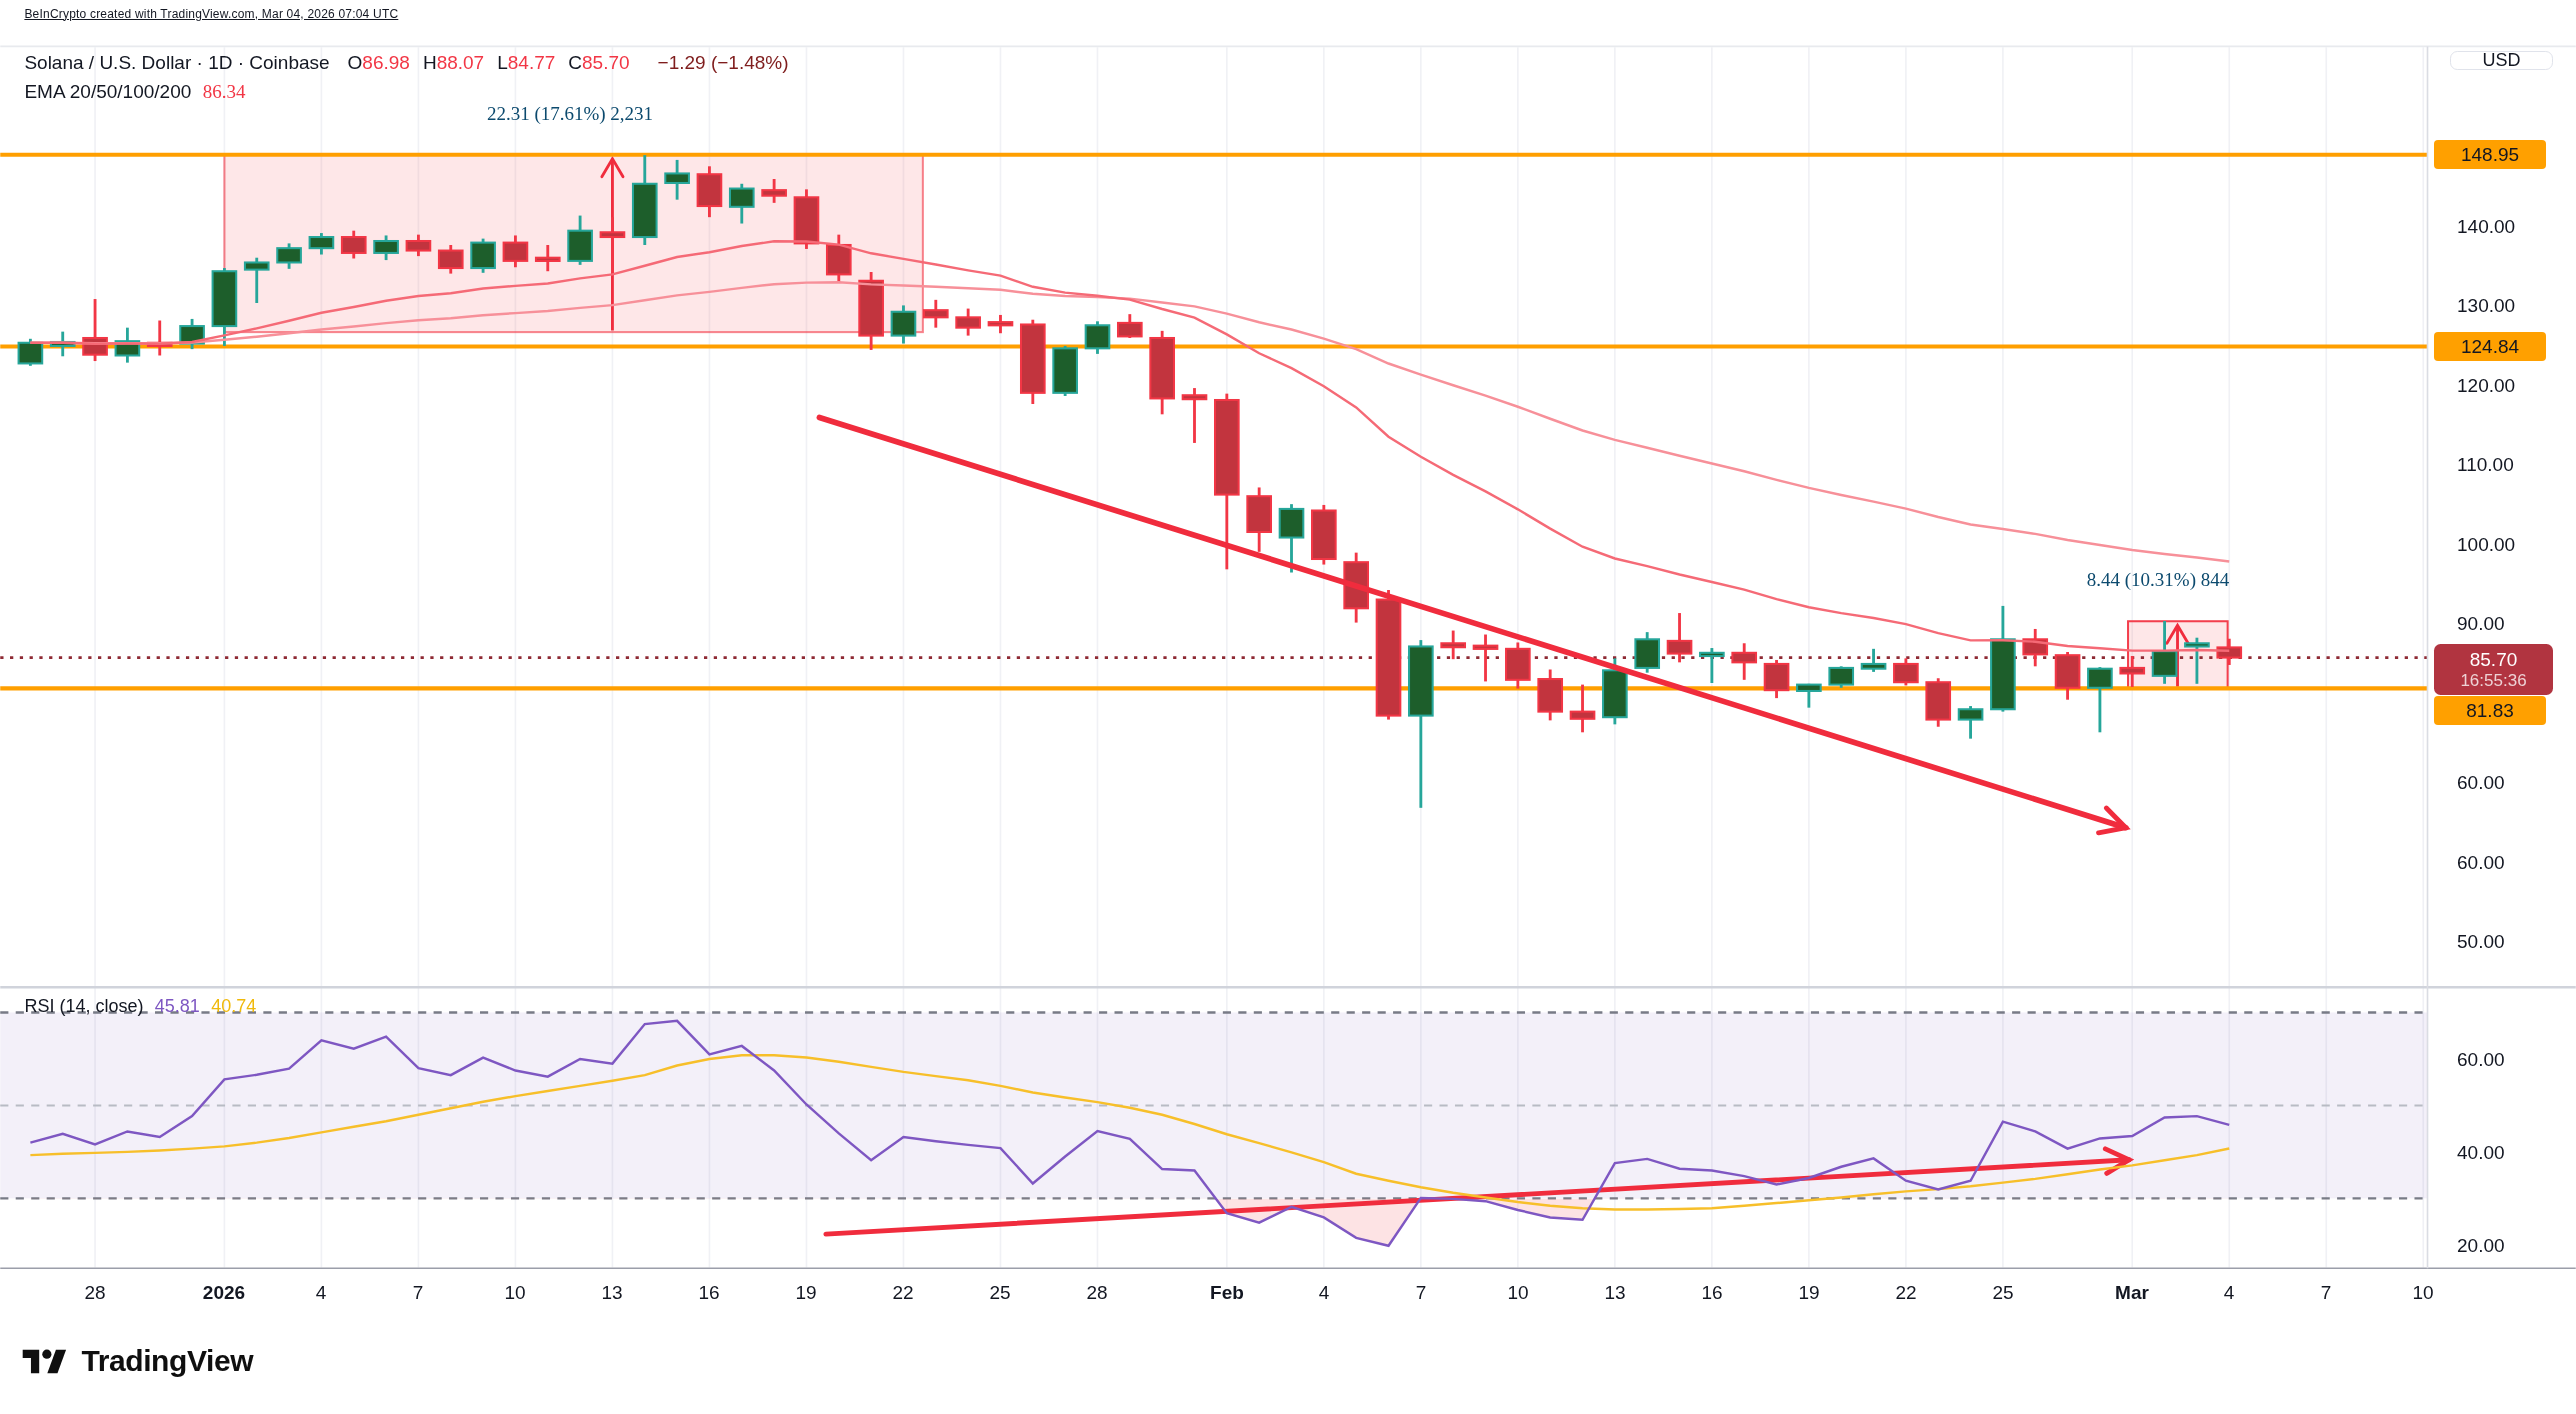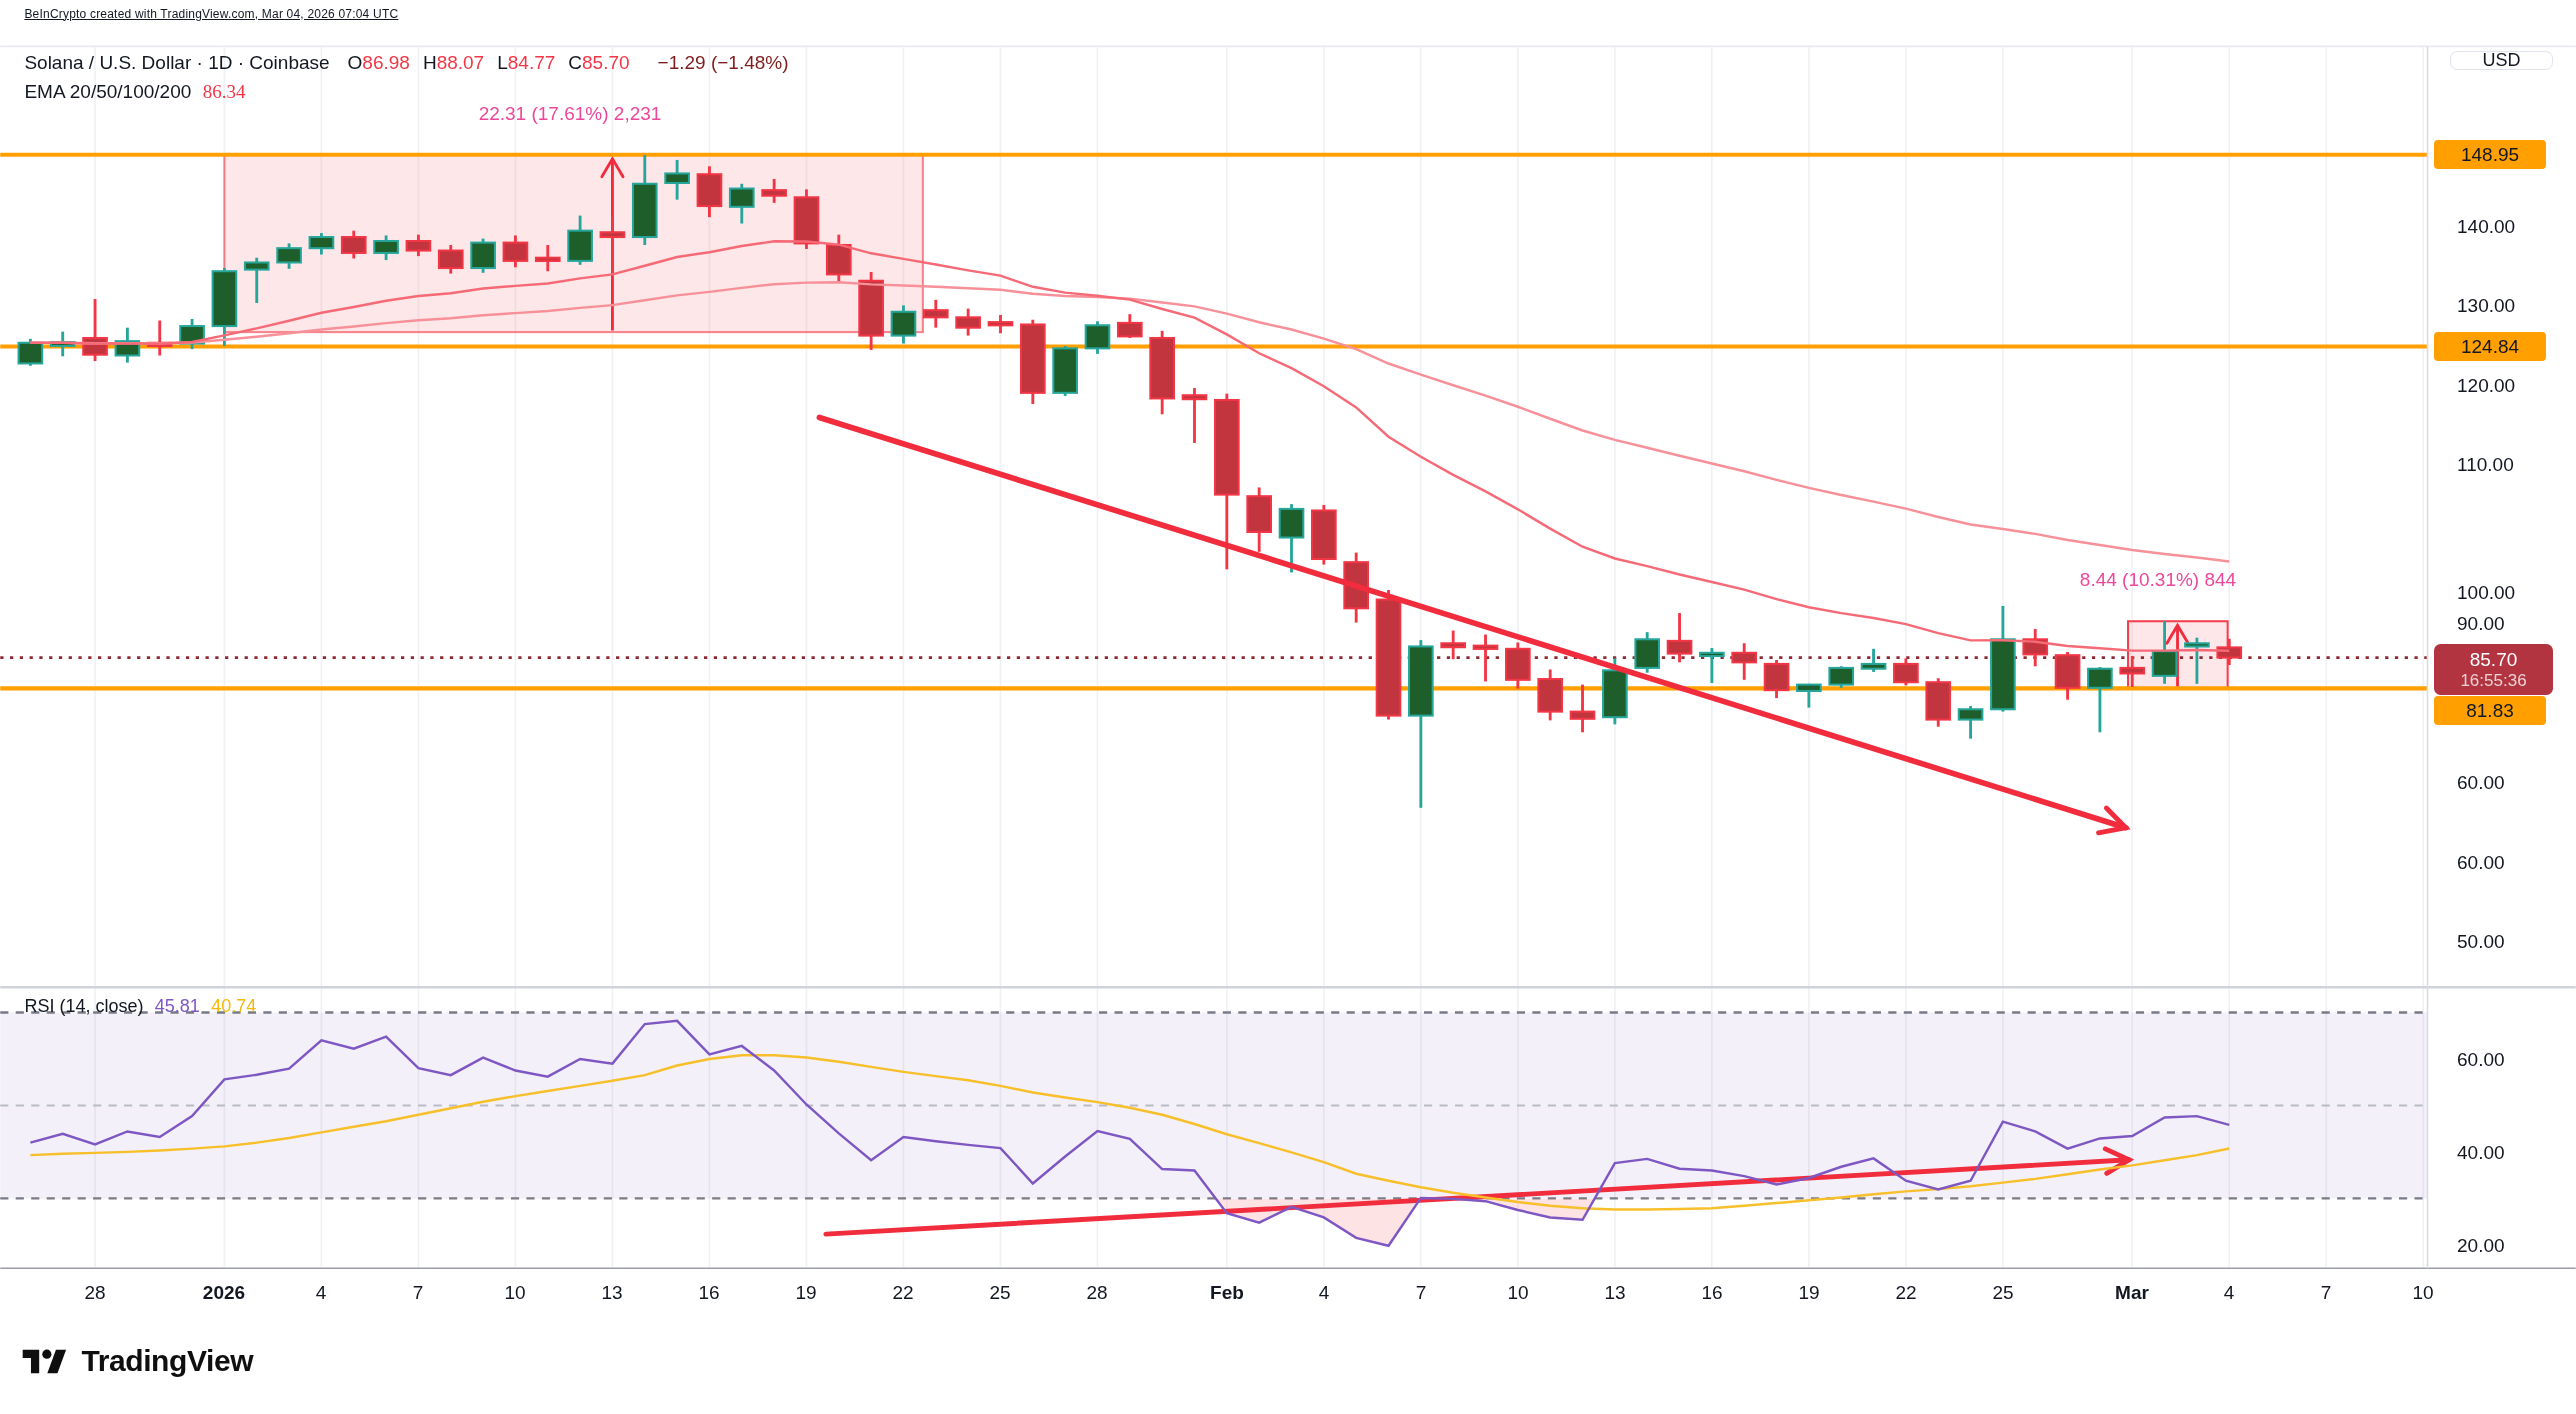--- a/index.html
+++ b/index.html
@@ -19,21 +19,21 @@
   .rsi-v1{color:#7e57c2;margin-left:11.4px;}
   .rsi-v2{color:#f0b90b;margin-left:11.4px;}
   .usd-btn{position:absolute;left:2450px;top:51px;width:103px;height:19px;border:1.6px solid #e0e3eb;border-radius:7.3px;display:flex;align-items:center;justify-content:center;font-size:18px;font-weight:500;color:#131722;background:#fff;box-sizing:border-box;}
   .plabel{position:absolute;left:2457px;height:23px;font-size:19px;color:#131722;line-height:23px;}
   .badge{position:absolute;left:2434px;width:112px;border-radius:4px;font-size:19px;color:#131722;display:flex;align-items:center;justify-content:center;}
   .badge.orange{background:#ffa000;height:29px;}
   .badge.red{background:#b13440;color:#ffffff;flex-direction:column;justify-content:center;line-height:21px;height:51px;width:119px;border-radius:6.5px;}
   .badge.red .cd{font-size:17px;color:rgba(255,255,255,.78);}
   .ttick{position:absolute;top:1282px;transform:translateX(-50%);font-size:19px;color:#131722;}
   .ttick.b{font-weight:700;}
-  .range-label{position:absolute;transform:translateX(-50%);font-size:19px;color:#ec4899;white-space:nowrap;}
+  .range-label{position:absolute;transform:translateX(-50%);font-size:19px;color:#0c4a6e;white-space:nowrap;font-family:Liberation Serif, serif;}
   .logo{position:absolute;left:19px;top:1344px;display:flex;align-items:center;gap:11.4px;}
   .logo .txt{font-size:30px;font-weight:700;color:#0f0f0f;letter-spacing:-0.4px;}
 </style>
 </head>
 <body>
 
 <div class="stage">
 
   <svg id="chart-svg" width="2576" height="1414" viewBox="0 0 3162 1736">
       <line x1="116.4" y1="58" x2="116.4" y2="1556" stroke="#f0f1f5" stroke-width="2"></line>
@@ -244,21 +244,21 @@
     <span>RSI (14, close)</span><span class="rsi-v1">45.81</span><span class="rsi-v2">40.74</span>
   </div>
 
   <div class="usd-btn">USD</div>
 
   <div id="price-labels">
       <div class="plabel" style="top: 215px;">140.00</div>
       <div class="plabel" style="top: 294px;">130.00</div>
       <div class="plabel" style="top: 374px;">120.00</div>
       <div class="plabel" style="top: 453px;">110.00</div>
-      <div class="plabel" style="top: 533px; margin-top: 48px;">100.00</div>
+      <div class="plabel" style="top: 533px;">100.00</div>
       <div class="plabel" style="top: 612px;">90.00</div>
       <div class="plabel" style="top: 771px;">60.00</div>
       <div class="plabel" style="top: 851px;">60.00</div>
       <div class="plabel" style="top: 930px;">50.00</div>
       <div class="plabel" style="top: 1048px;">60.00</div>
       <div class="plabel" style="top: 1141px;">40.00</div>
       <div class="plabel" style="top: 1234px;">20.00</div>
       <div class="badge orange" style="top: 140px;">148.95</div>
       <div class="badge orange" style="top: 332px;">124.84</div>
       <div class="badge orange" style="top: 696px;">81.83</div>

